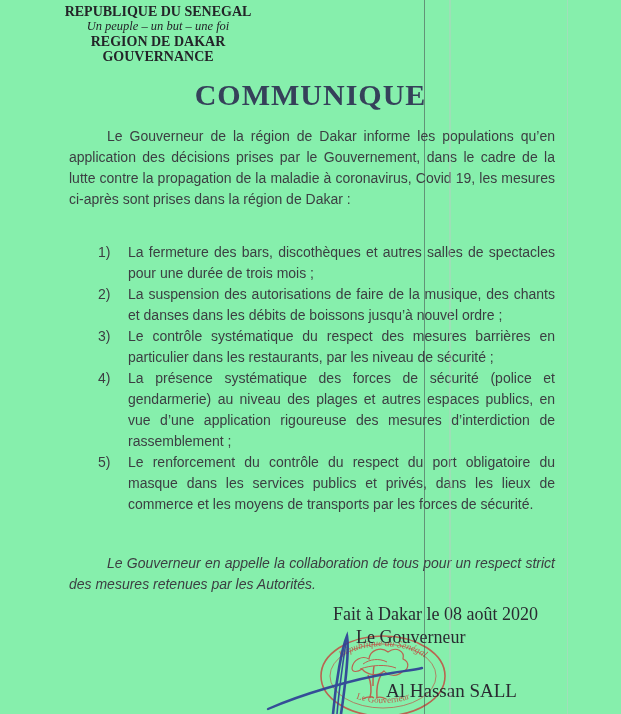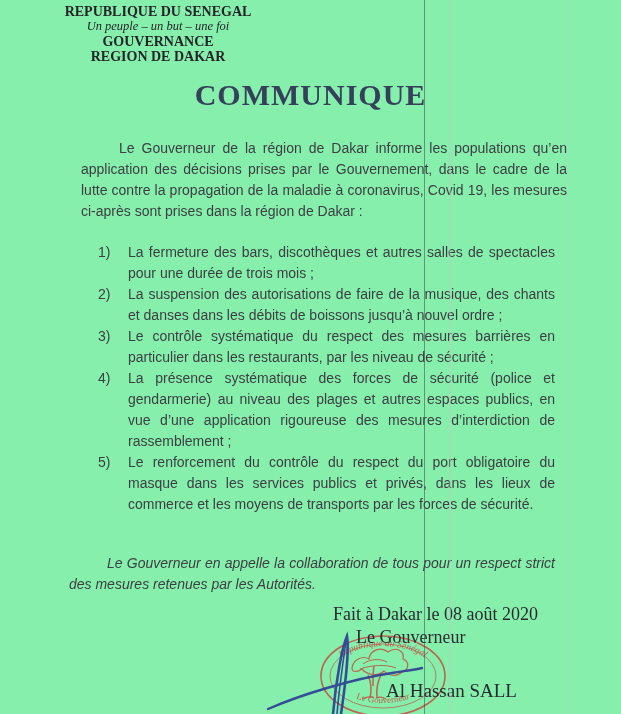--- a/index.html
+++ b/index.html
@@ -52,21 +52,21 @@
     font-size: 14px;
     line-height: 21px;
     text-align: justify;
   }
   .intro {
     position: absolute;
     left: 69px;
     top: 126px;
     width: 486px;
     text-indent: 38px;
-    margin: 12px;
+    margin: 0;
   }
   .measures {
     position: absolute;
     left: 98px;
     top: 242px;
     width: 457px;
   }
   .measure-item { display: flex; }
   .measure-num {
     width: 30px;
@@ -114,22 +114,22 @@
   .fold-light-2 { left: 567px; width: 1px; background: rgba(200,200,206,0.42); }
 </style>
 </head>
 <body>
 
 <div class="page">
 
   <div class="letterhead">
     <div class="bold-line">REPUBLIQUE DU SENEGAL</div>
     <div class="motto">Un peuple – un but – une foi</div>
+    <div class="bold-line">REGION DE DAKAR</div>
     <div class="bold-line">GOUVERNANCE</div>
-    <div class="bold-line">REGION DE DAKAR</div>
   </div>
 
   <h1 class="doc-title">COMMUNIQUE</h1>
 
   <p class="intro body-text">Le Gouverneur de la région de Dakar informe les populations qu’en application des décisions prises par le Gouvernement, dans le cadre de la lutte contre la propagation de la maladie à coronavirus, Covid 19, les mesures ci-après sont prises dans la région de Dakar :</p>
 
   <div class="measures body-text">
     <div class="measure-item">
       <span class="measure-num">1)</span>
       <span class="measure-text">La fermeture des bars, discothèques et autres salles de spectacles pour une durée de trois mois ;</span>

